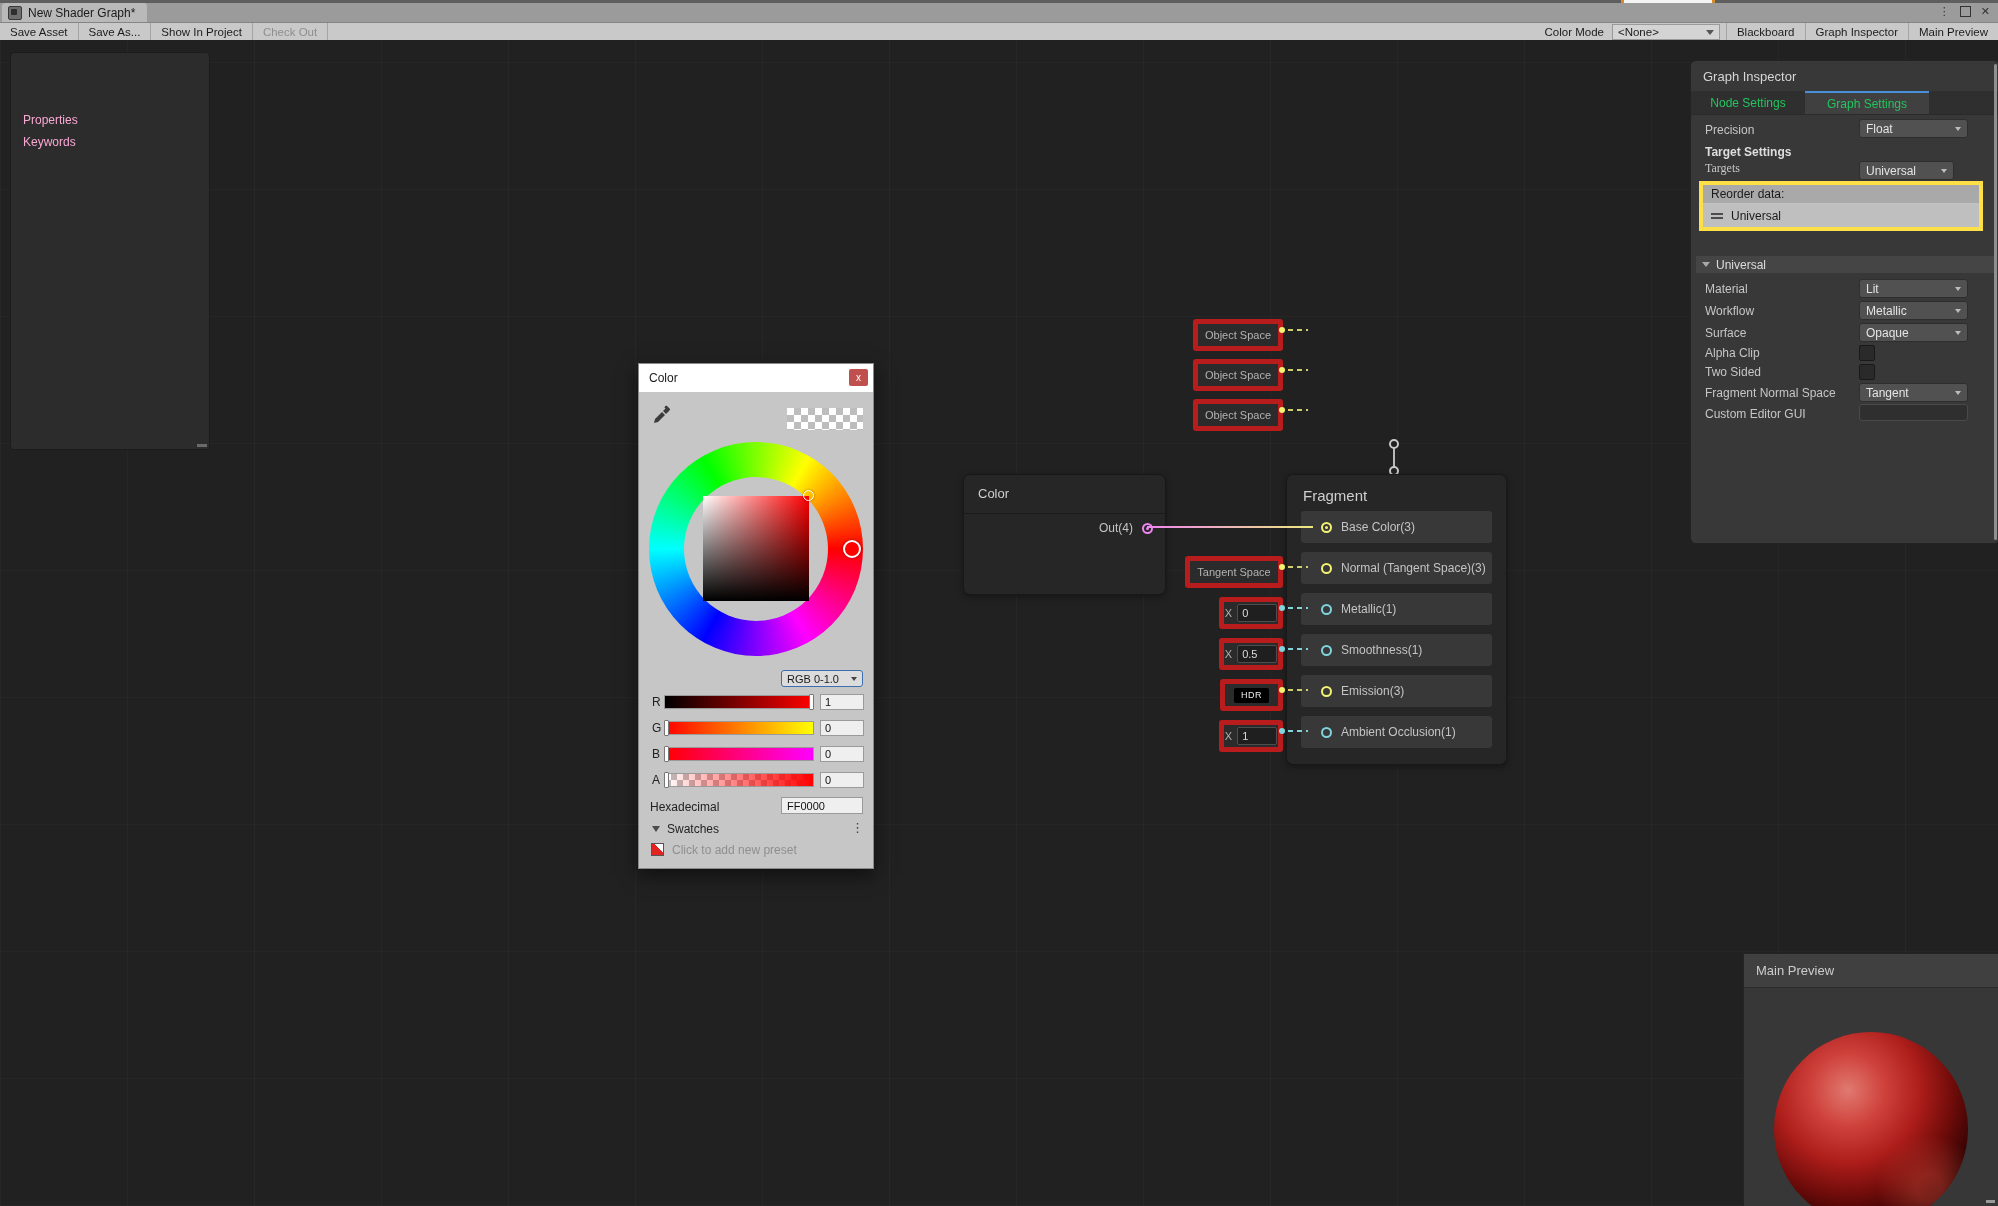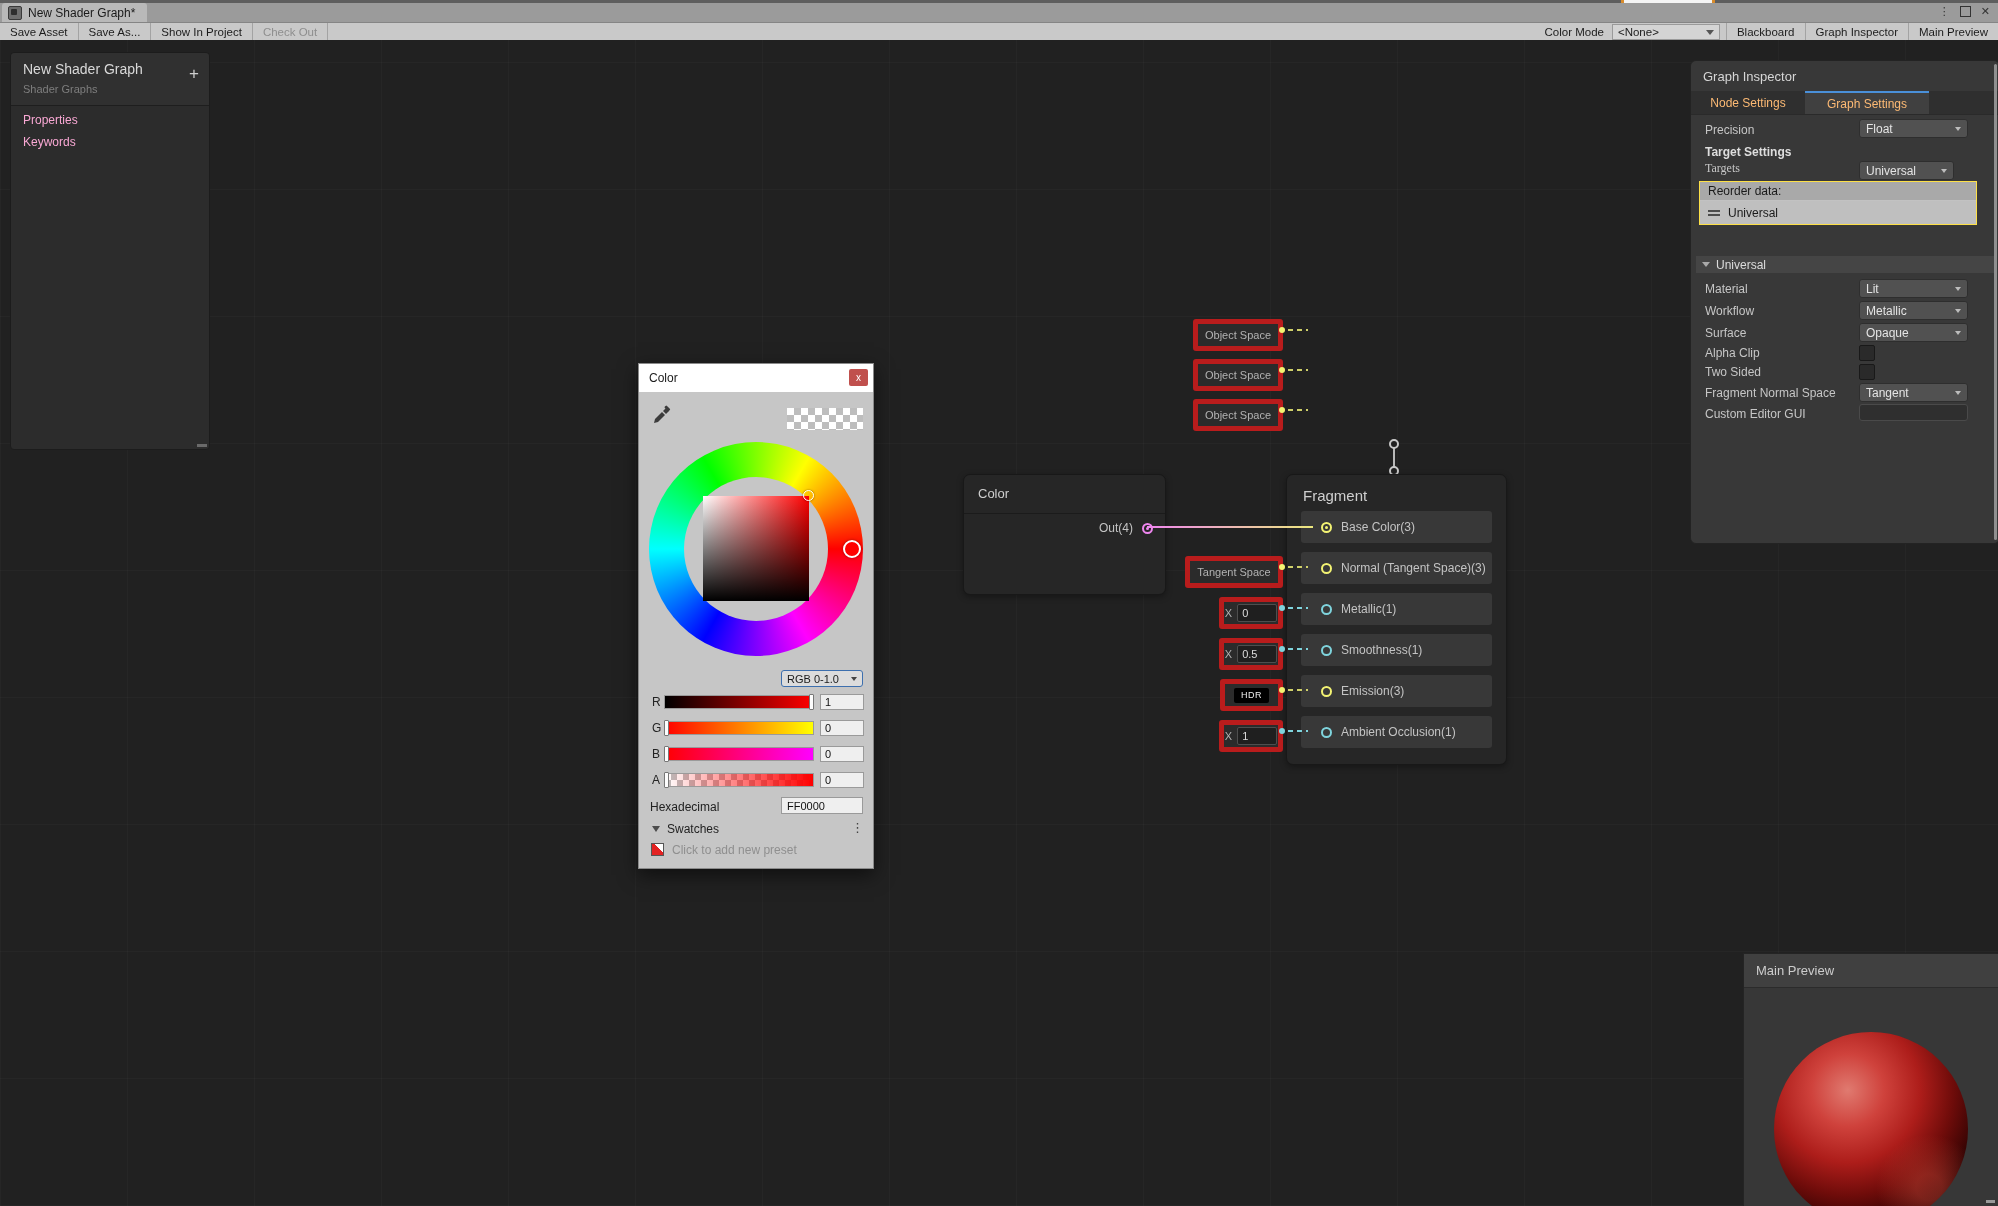--- a/index.html
+++ b/index.html
@@ -117,27 +117,27 @@
   .sw-label{left:28px;top:458px;font-size:12px;color:#222;}
   .sw-kebab{left:212px;top:456px;font-size:13px;color:#444;}
   .preset-icon{left:12px;top:479px;width:13px;height:13px;border:1px solid #555;box-sizing:border-box;
                background:linear-gradient(45deg,#e32222 0 62%,#fff 62%);}
   .preset-txt{left:33px;top:479px;font-size:12px;color:#8f8f8f;}
 
   
   .inspector{left:1690px;top:60px;width:308px;height:482px;background:#383838;border:1px solid #232323;border-radius:6px;z-index:3;}
   .insp-title{position:absolute;left:12px;top:8px;font-size:13px;color:#d6d6d6;}
   .insp-tabs{position:absolute;left:0;top:30px;right:0;height:23px;background:#2f2f2f;border-bottom:1px solid #2a2a2a;display:flex;}
-  .insp-tab{display:flex;align-items:center;justify-content:center;font-size:12px;color:#fdba74;padding:0 12px;}
+  .insp-tab{display:flex;align-items:center;justify-content:center;font-size:12px;color:#22c55e;padding:0 12px;}
   .insp-tab.active{background:#404040;border-top:2px solid #4a90d9;}
   .insp-label{position:absolute;left:14px;font-size:12px;color:#c6c6c6;white-space:nowrap;}
   .insp-bold{font-weight:bold;color:#dedede;}
   .insp-dd{position:absolute;left:168px;width:109px;height:19px;background:#515151;border:1px solid #2e2e2e;border-radius:3px;
            display:flex;align-items:center;justify-content:space-between;padding:0 6px;font-size:12px;color:#e4e4e4;box-sizing:border-box;}
-  .reorder{position:absolute;left:8px;top:120px;width:276px;border:1px solid #fde047;background:#8a8a8a;}
+  .reorder{position:absolute;left:8px;top:120px;width:276px;border:4px solid #fde047;background:#8a8a8a;}
   .reorder-hd{height:18px;background:#a9a9a9;display:flex;align-items:center;padding-left:8px;font-size:12px;color:#1a1a1a;border-bottom:1px solid #c2c2c2;}
   .reorder-item{height:23px;background:#bfbfbf;display:flex;align-items:center;padding-left:8px;font-size:12px;color:#1a1a1a;gap:8px;}
   .drag-handle{width:12px;height:6px;border-top:2px solid #4c4c4c;border-bottom:2px solid #4c4c4c;box-sizing:border-box;}
   .foldout{position:absolute;left:5px;top:195px;width:292px;height:17px;background:#454545;display:flex;align-items:center;padding-left:6px;gap:6px;font-size:12px;color:#dcdcdc;}
   .fold-tri{width:0;height:0;border-left:4px solid transparent;border-right:4px solid transparent;border-top:5px solid #a9a9a9;}
   .checkbox{position:absolute;left:168px;width:14px;height:14px;background:#2a2a2a;border:1px solid #191919;border-radius:2px;}
   .insp-input{position:absolute;left:168px;width:109px;height:17px;background:#2f2f2f;border:1px solid #4a4a4a;border-radius:3px;box-sizing:border-box;}
   .insp-scroll{position:absolute;right:2px;top:3px;bottom:3px;width:3px;background:#909090;border-radius:2px;}
 
   
@@ -185,25 +185,20 @@
       <div class="tb-sep"></div>
       <div class="tb-btn">Blackboard</div>
       <div class="tb-btn">Graph Inspector</div>
       <div class="tb-btn" style="border-right:none;">Main Preview</div>
     </div>
   </div>
 
   <div class="canvas"></div>
 
   <div class="abs blackboard">
-    <div class="bb-header">
-      <div class="bb-title">New Shader Graph</div>
-      <div class="bb-sub">Shader Graphs</div>
-      <div class="bb-add">+</div>
-    </div>
     <div class="bb-row" style="top:60px;">Properties</div>
     <div class="bb-row" style="top:82px;">Keywords</div>
     <div class="bb-grip"></div>
   </div>
 
 
   <div class="abs widget" style="left:1193px;top:319px;width:80px;">Object Space</div>
   <div class="abs wdot" style="left:1279px;top:327px;background:#f3f373;"></div>
   <div class="abs wdash dash-y" style="left:1288px;top:329px;width:20px;"></div>
   <div class="abs widget" style="left:1193px;top:359px;width:80px;">Object Space</div>

